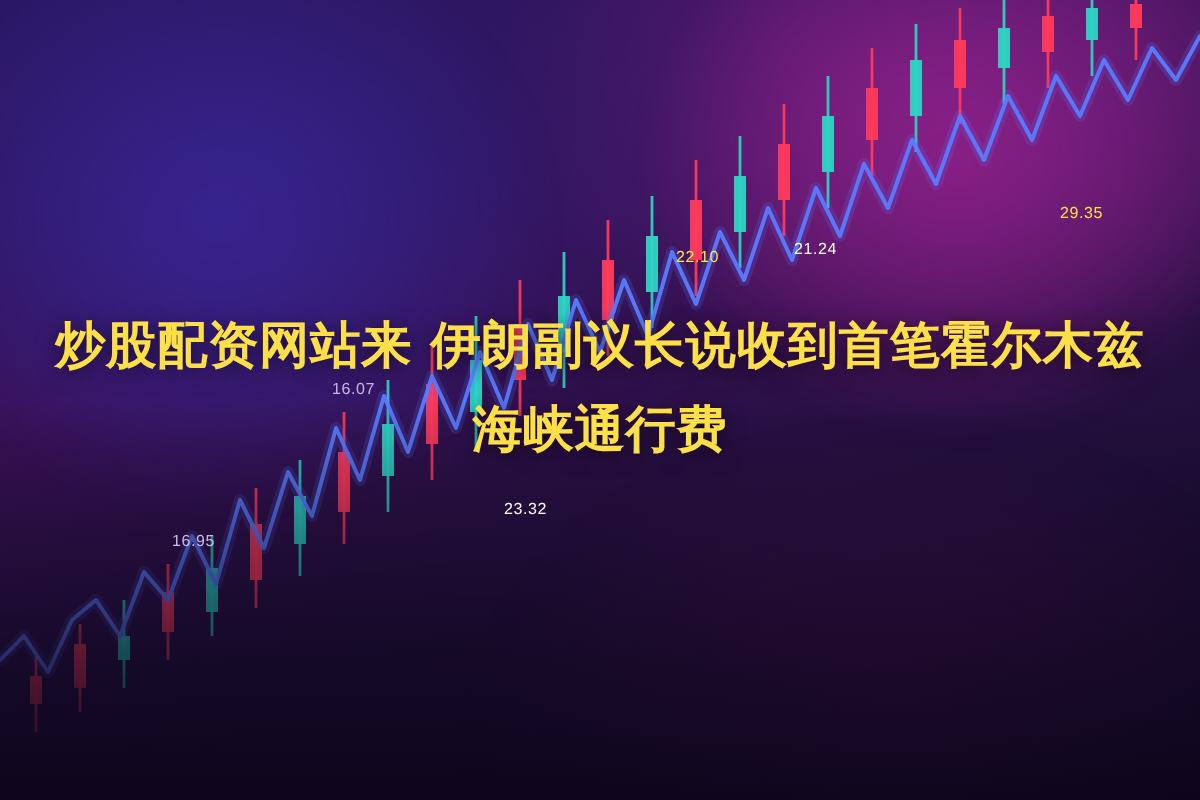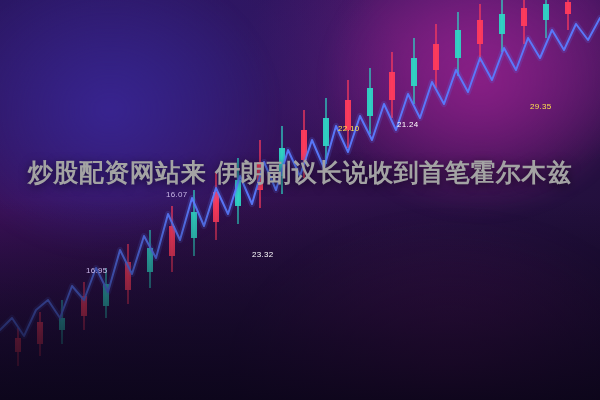--- a/index.html
+++ b/index.html
@@ -65,21 +65,21 @@
     letter-spacing: 0.3px;
     white-space: nowrap;
   }
   
   .headline {
     position: absolute;
     left: 0;
     top: 152px;
     width: 600px;
     text-align: center;
-    color: #a3a3a3;
+    color: #fde047;
     font-size: 25px;
     font-weight: bold;
     line-height: 42px;
     letter-spacing: 0.5px;
     text-shadow: 0 2px 10px rgba(0,0,0,0.55);
     font-family: "DejaVu Sans", "Liberation Sans", sans-serif;
   }
 </style>
 </head>
 <body>
@@ -156,15 +156,16 @@
       <div class="price-label" style="left: 313px; top: 124px; color: rgb(255, 225, 77); padding-left: 25px;">22.10</div>
       <div class="price-label" style="left: 397px; top: 120px; color: rgb(255, 255, 255);">21.24</div>
       <div class="price-label" style="left: 530px; top: 102px; color: rgb(255, 225, 77);">29.35</div>
       <div class="price-label" style="left: 252px; top: 250px; color: rgb(255, 255, 255);">23.32</div>
       <div class="price-label" style="left: 166px; top: 190px; color: rgb(201, 184, 232);">16.07</div>
       <div class="price-label" style="left: 86px; top: 266px; color: rgb(201, 184, 232);">16.95</div>
     </div>
 
   <div class="headline">
     <div>炒股配资网站来 伊朗副议长说收到首笔霍尔木兹</div>
+    <div>海峡通行费</div>
   </div>
 
 </div>
 
 </body></html>

